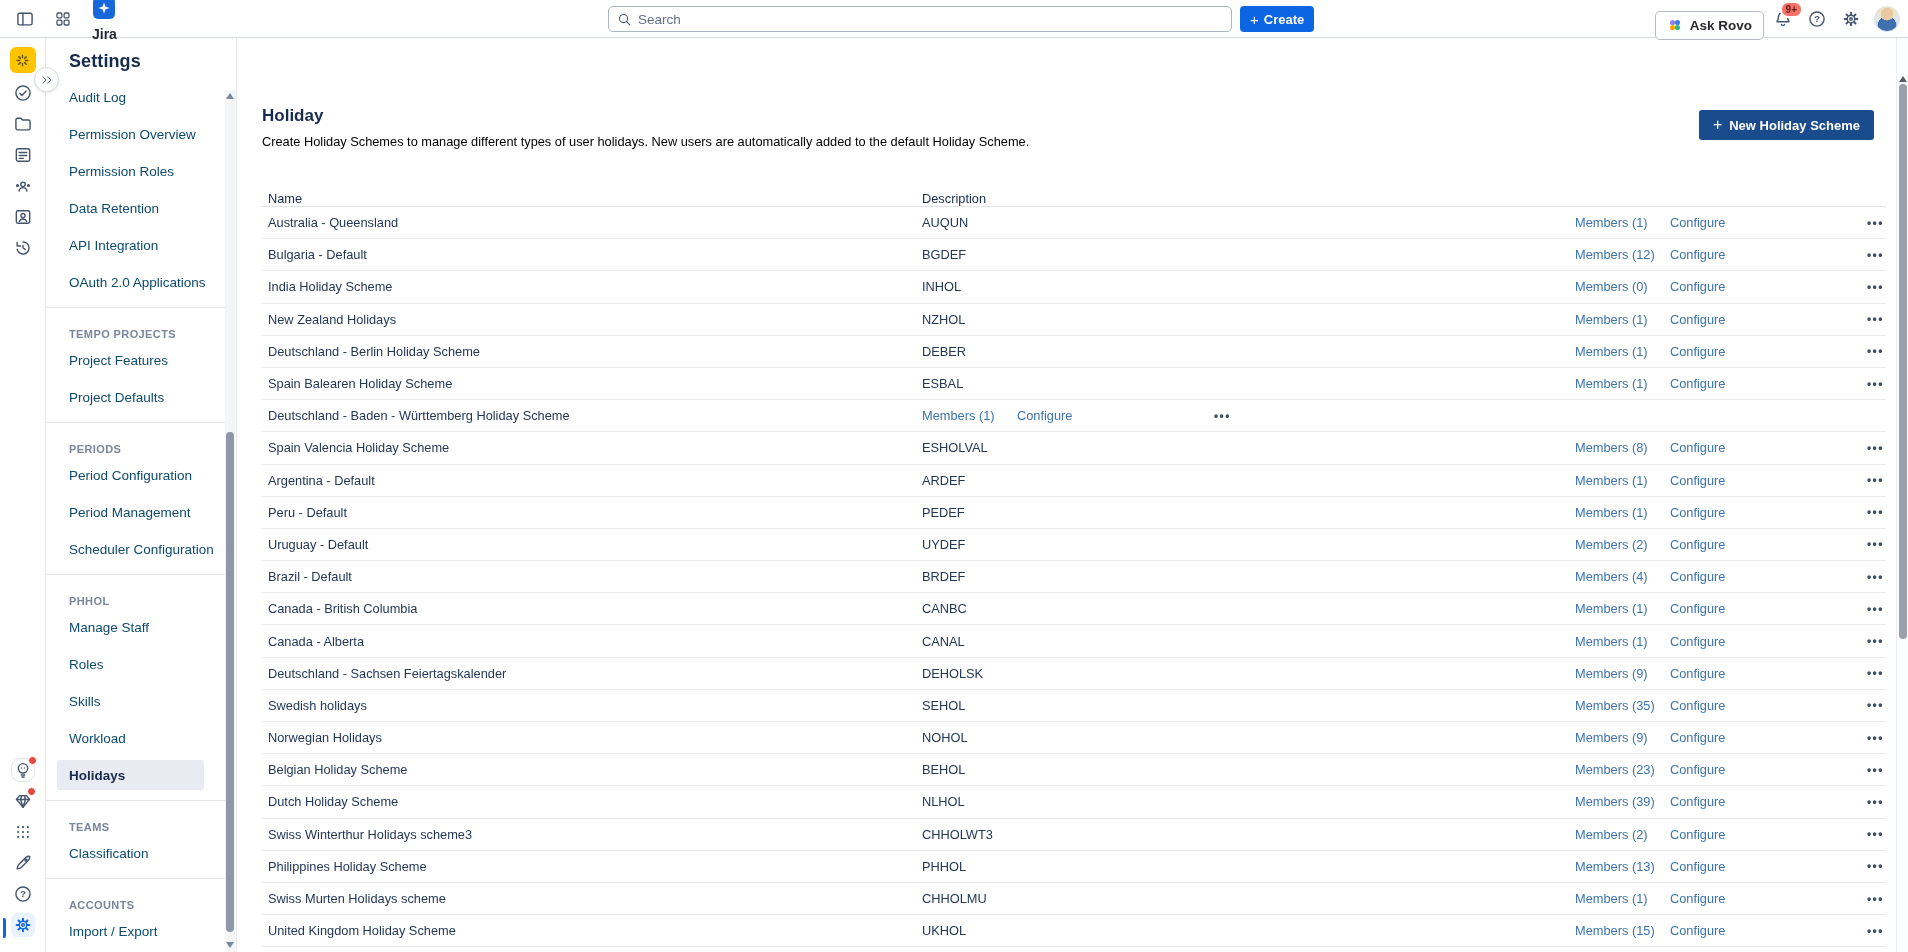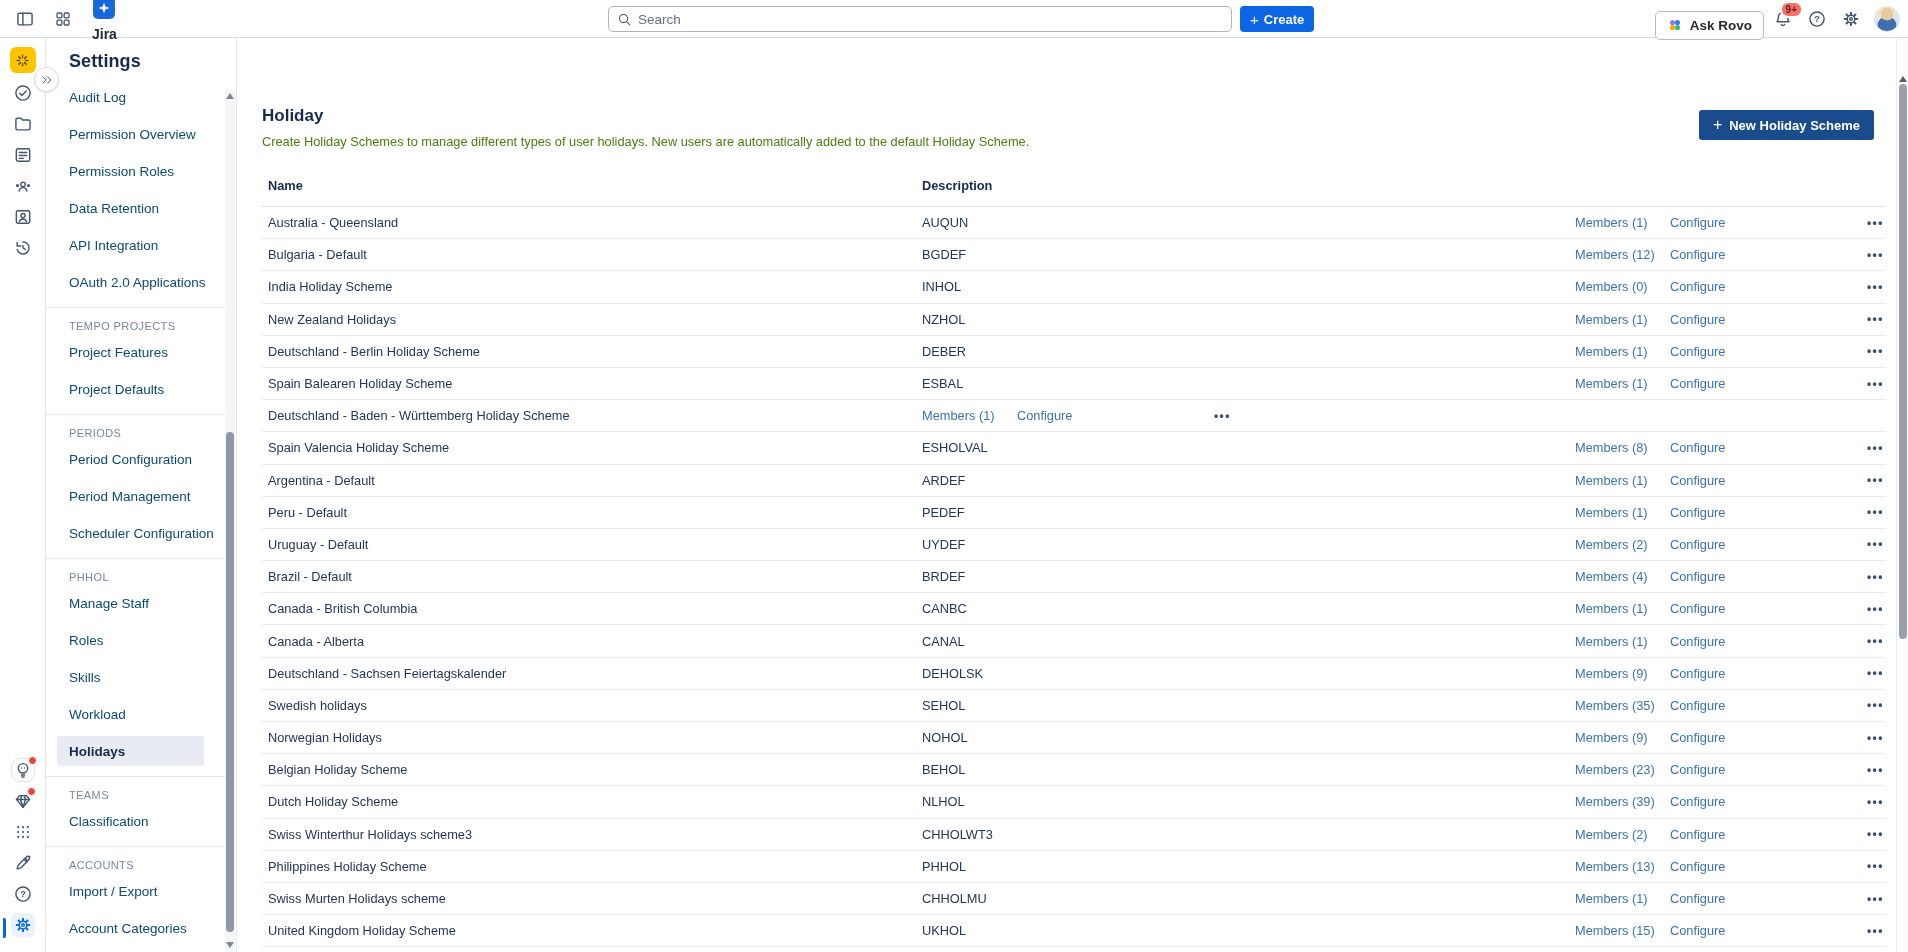--- a/index.html
+++ b/index.html
@@ -60,41 +60,41 @@
   .navpanel { position:absolute; left:46px; top:38px; bottom:0; width:191px; background:#fff; border-right:1px solid #e4e6ea;
     z-index:10; overflow:hidden; }
   .settings-title { margin:13px 0 0 23px; font-size:18px; font-weight:600; color:#172B4D; letter-spacing:.1px; }
   .navlist { margin-top:7px; }
   .nav-item { position:relative; height:37px; display:flex; align-items:center; padding-left:23px; font-size:13.5px;
     color:#0c4a6e; cursor:pointer; }
   .nav-item span { position:relative; z-index:2; }
   .nav-item.active { color:#172B4D; font-weight:bold; }
   .nav-item.active::before { content:''; position:absolute; left:11px; right:32px; top:3px; bottom:4px;
     background:#E8EBF1; border-radius:3px; z-index:1; }
-  .nav-section { margin:12px 0 2px; padding-left:23px; font-size:11px; font-weight:normal; color:#7A869A; letter-spacing:.4px; }
+  .nav-section { margin:20px 0 2px; padding-left:23px; font-size:11px; font-weight:bold; color:#7A869A; letter-spacing:.4px; }
   .nav-divider { border-top:1px solid #e4e6ea; margin-top:6px; width:calc(100% - 11px); }
   .nav-scroll { position:absolute; right:1px; top:52px; bottom:0; width:10px; background:#f4f5f7; }
   .nav-thumb { position:absolute; left:1px; top:342px; width:8px; height:500px; background:#8d97a6; border-radius:4px; }
   .tri-up { width:0; height:0; border-left:4px solid transparent; border-right:4px solid transparent;
     border-bottom:6px solid #7a8699; margin:3px auto 0; }
   .tri-down { width:0; height:0; border-left:4px solid transparent; border-right:4px solid transparent;
     border-top:6px solid #7a8699; position:absolute; bottom:4px; left:1px; }
 
   
   .main { position:absolute; left:237px; top:38px; right:0; bottom:0; background:#fff; }
   .main-title { position:absolute; left:25px; top:68px; font-size:17px; font-weight:600; color:#172B4D; }
-  .main-subtitle { position:absolute; left:25px; top:96px; font-size:12.8px; color:#4d7c0f; }
+  .main-subtitle { position:absolute; left:25px; top:96px; font-size:12.8px; color:#000000; }
   .new-btn { position:absolute; right:34px; top:72px; height:30px; background:#1A4B8C; color:#fff; border:none;
     border-radius:3px; font-size:13px; font-weight:bold; padding:0 14px; display:flex; align-items:center; gap:7px;
     cursor:pointer; font-family:"Liberation Sans",sans-serif; }
   .new-btn .plus { font-size:16px; font-weight:normal; }
 
   .table { position:absolute; left:25px; right:22px; top:140px; bottom:0; overflow:hidden; }
-  .thead { display:flex; height:29px; align-items:flex-start; border-bottom:1px solid #dfe2e7;
-    font-size:12.8px; font-weight:bold; color:#172B4D; }
+  .thead { display:flex; height:29px; align-items:flex-end; border-bottom:1px solid #dfe2e7;
+    font-size:12.8px; font-weight:normal; color:#172B4D; }
   .trow { display:flex; height:32.2px; align-items:center; border-bottom:1px solid #e8eaee; font-size:12.8px; color:#243757; }
   .c-name { width:660px; padding-left:6px; }
   .c-desc { flex:1; }
   .c-members { width:95px; }
   .c-config { width:182px; }
   .c-link { color:#3B73AF; cursor:pointer; }
   .c-dots { width:34px; text-align:right; padding-right:2px; color:#3f4f66; font-size:12px; letter-spacing:1.5px;
     cursor:pointer; font-weight:bold; }
 
   

